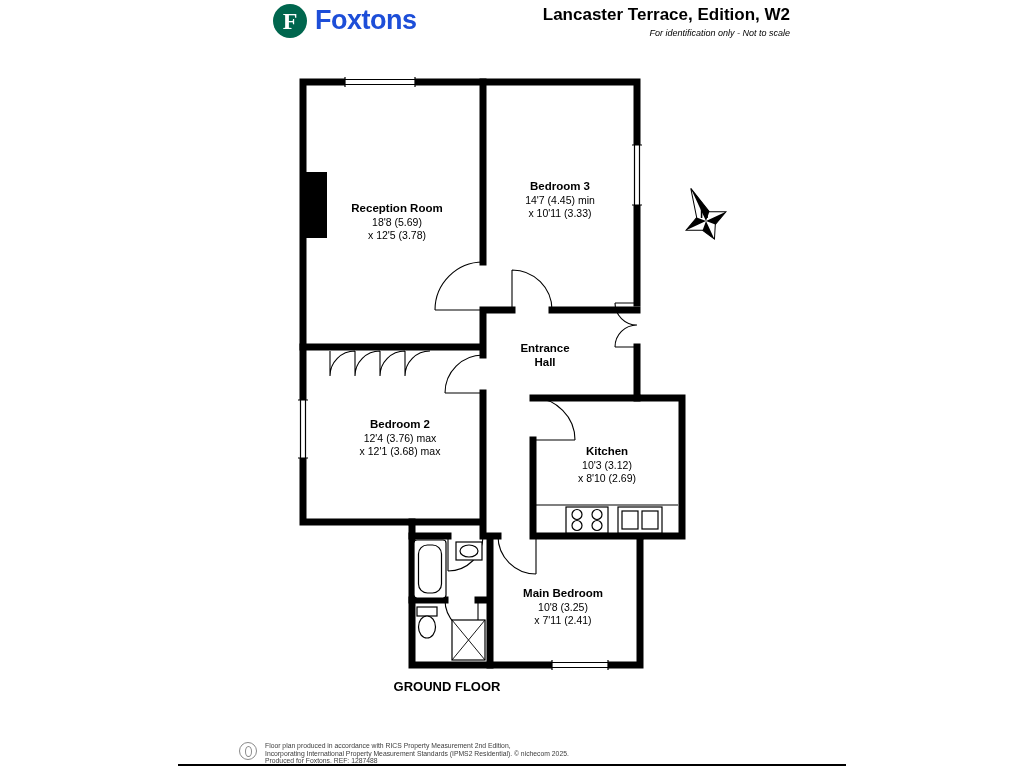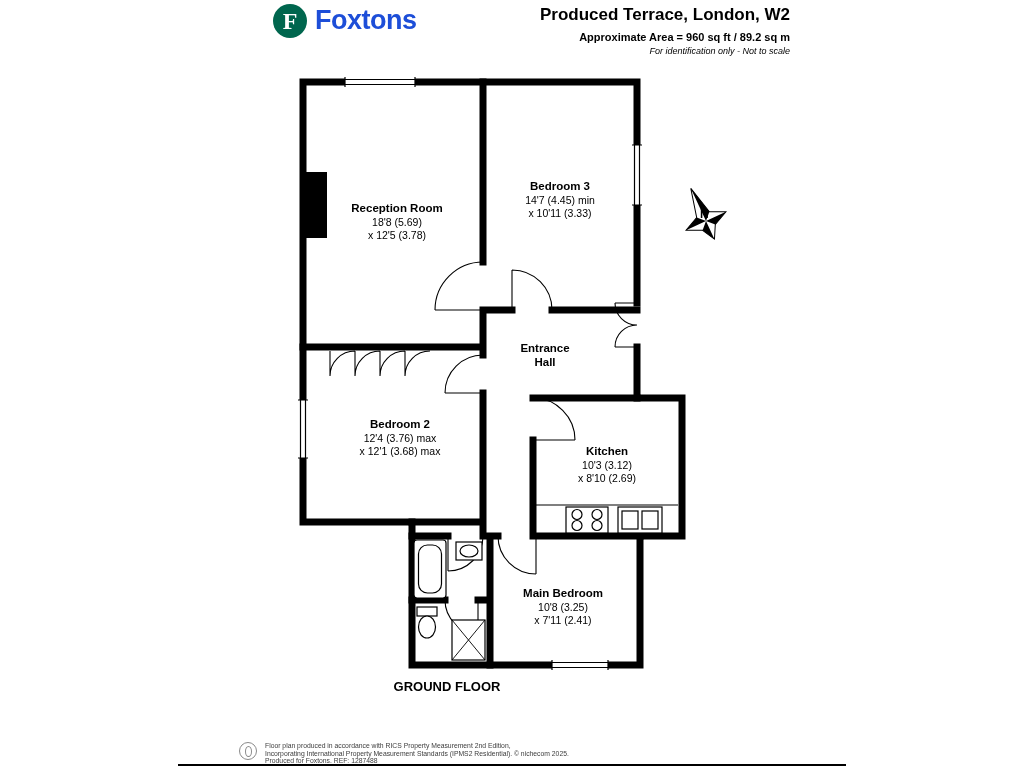--- a/index.html
+++ b/index.html
@@ -43,22 +43,21 @@
   .bottom-rule{position:absolute;left:178px;top:764px;width:668px;height:1.5px;background:#000;}
 </style>
 </head>
 <body>
 
 <div class="logo">
   <span>F</span>
 </div>
 <div class="brand">Foxtons</div>
 <div class="hdr-right">
-  <div class="hdr-title">Produced Terrace, London, W2</div>
-  <div class="hdr-area">Approximate Area = 960 sq ft / 89.2 sq m</div>
+  <div class="hdr-title">Lancaster Terrace, Edition, W2</div>
   <div class="hdr-note">For identification only - Not to scale</div>
 </div>
 
 <svg class="plan" width="1024" height="768" viewBox="0 0 1024 768">
 
   <g stroke="#000" stroke-width="7" fill="none" stroke-linecap="square">
     <path d="M303,522 V82 H637 V303 M637,347 V398 H682 V536 H640 V665 H412 V522 H303"></path>
     <path d="M483,82 V262
          M483,310 H512 M552,310 H637
          M483,310 V355 M483,393 V536

